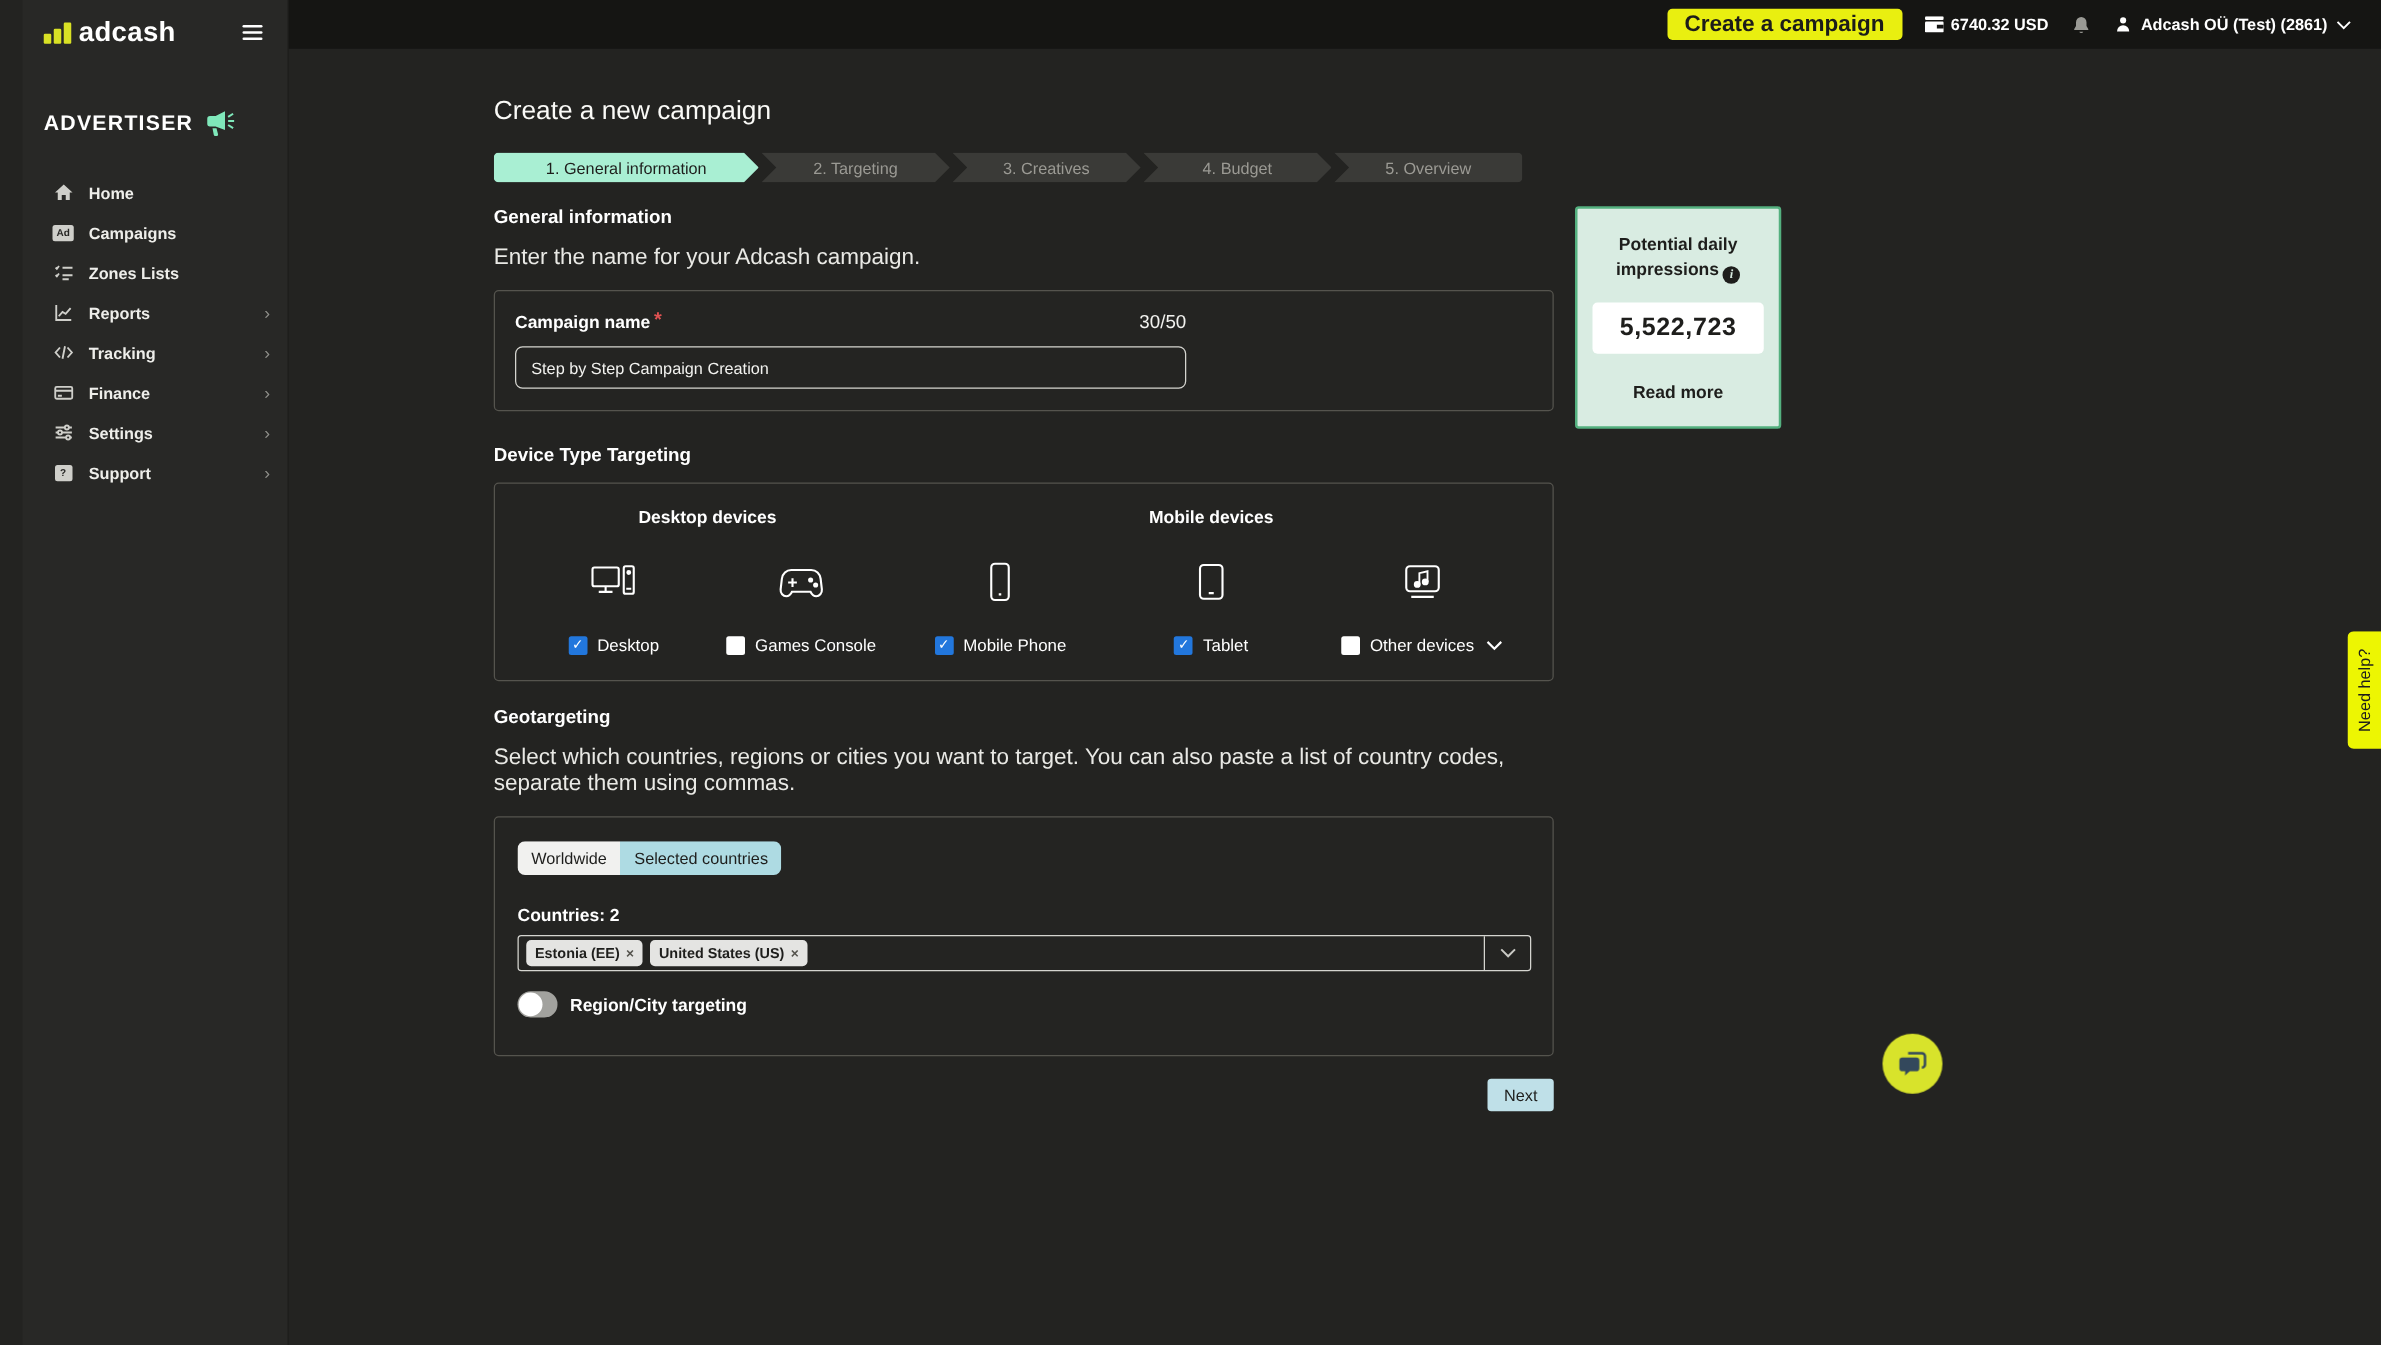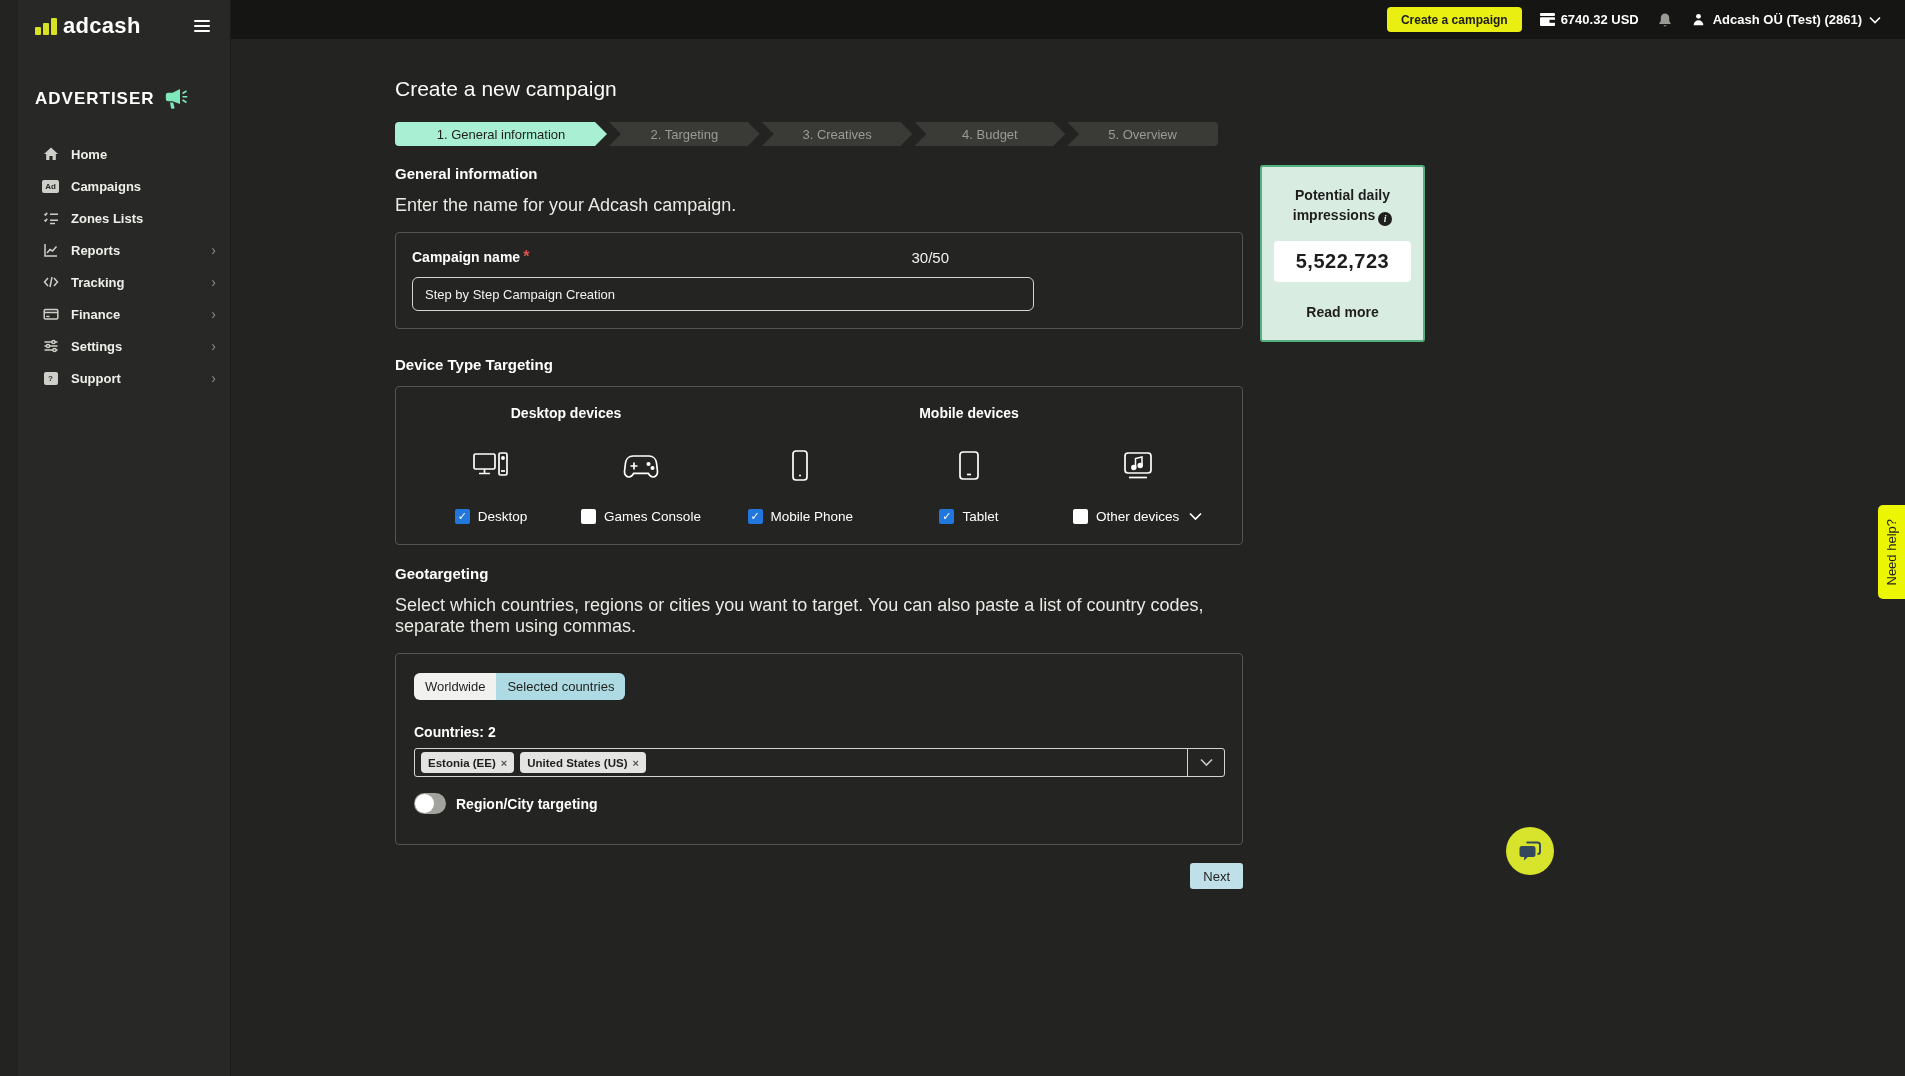--- a/index.html
+++ b/index.html
@@ -22,21 +22,21 @@
   .nav { margin-top:28px; }
   .nav-item { display:flex; align-items:center; height:32px; padding:0 14px 0 24px; cursor:pointer; }
   .nav-icon { width:17px; height:17px; display:flex; align-items:center; justify-content:center; color:#cfcfca; }
   .nav-label { margin-left:12px; font-size:13px; font-weight:700; color:#eeeeea; flex:1; }
   .nav-chev { color:#8f8f8a; font-size:14px; line-height:1; }
   .badge-icon { display:flex; align-items:center; justify-content:center; width:17px; height:13px; background:#cfcfca; color:#282826; font-size:8px; font-weight:700; border-radius:2px; }
 
   
   .main { flex:1; display:flex; flex-direction:column; }
   .topbar { height:39px; background:#151513; display:flex; align-items:center; justify-content:flex-end; gap:18px; padding-right:24px; }
-  .btn-create { background:#e9ef10; color:#1c1c1a; font-size:12px; font-weight:700; border:none; border-radius:4px; height:25px; padding:0 14px; cursor:pointer; font-family:inherit; }
+  .btn-create { background:#e9ef10; color:#1c1c1a; font-size:18px; font-weight:700; border:none; border-radius:4px; height:25px; padding:0 14px; cursor:pointer; font-family:inherit; }
   .balance { display:flex; align-items:center; gap:6px; font-size:13px; font-weight:700; color:#fff; }
   .bell { display:flex; align-items:center; cursor:pointer; }
   .account { display:flex; align-items:center; gap:7px; cursor:pointer; font-size:13px; font-weight:700; color:#fff; }
   .chev-down svg { display:block; }
 
   
   .content { padding:38px 0 0 164px; position:relative; }
   .page-title { font-size:21px; font-weight:500; color:#fafaf7; margin-bottom:21px; }
   .stepper { display:flex; width:823px; height:24px; }
   .step { display:flex; align-items:center; justify-content:center; font-size:13px; background:#3a3a37; color:#9b9a94; margin-right:2px; cursor:pointer; }
@@ -50,21 +50,21 @@
   .section-h { font-size:15px; font-weight:700; color:#fff; margin-bottom:13px; }
   .section-p { font-size:18px; color:#e9e9e5; margin-bottom:16px; }
   .card { border:1px solid #55544e; border-radius:4px; background:#242422; }
 
   
   .card-name { padding:15px 16px 17px 16px; margin-bottom:27px; }
   .field-head { display:flex; align-items:center; width:537px; margin-bottom:11px; }
   .field-label { font-size:14px; font-weight:700; color:#fff; }
   .req { color:#e05252; font-weight:700; margin-left:3px; }
   .char-count { margin-left:auto; font-size:15px; color:#f2f2ef; }
-  .text-input { width:622px; height:34px; background:transparent; border:1px solid #d5d5d0; border-radius:6px; color:#f2f2ef; font-size:13px; padding:0 12px; font-family:inherit; }
+  .text-input { width:537px; height:34px; background:transparent; border:1px solid #d5d5d0; border-radius:6px; color:#f2f2ef; font-size:13px; padding:0 12px; font-family:inherit; }
 
   
   .card-devices { padding:18px 20px 20px 20px; margin-bottom:20px; display:flex; }
   .dev-group { display:flex; flex-direction:column; }
   .dev-group.g1 { width:300px; }
   .dev-group.g2 { flex:1; }
   .dev-group-title { text-align:center; font-size:14px; font-weight:700; color:#fff; margin-bottom:14px; }
   .dev-items { display:flex; justify-content:space-around; }
   .dev-item { display:flex; flex-direction:column; align-items:center; width:140px; }
   .dev-icon { height:62px; display:flex; align-items:center; justify-content:center; color:#fff; margin-bottom:12px; }

